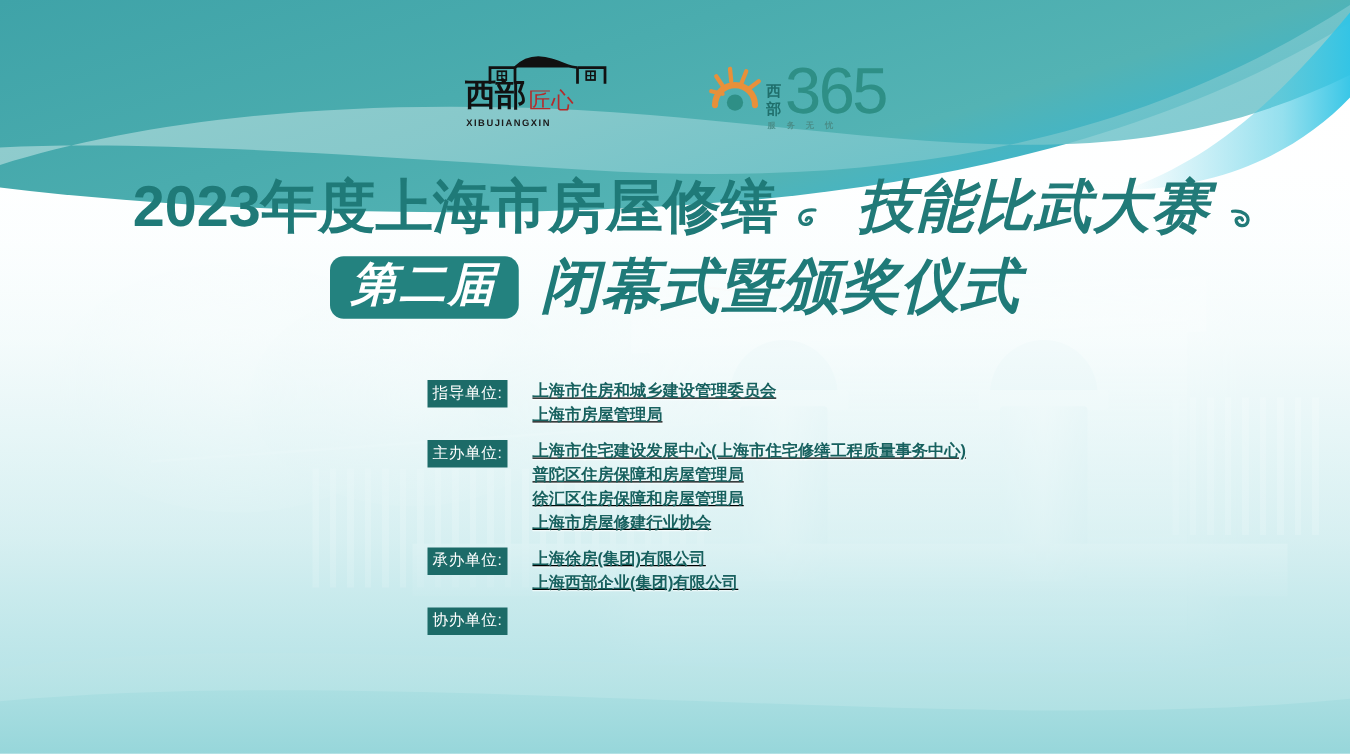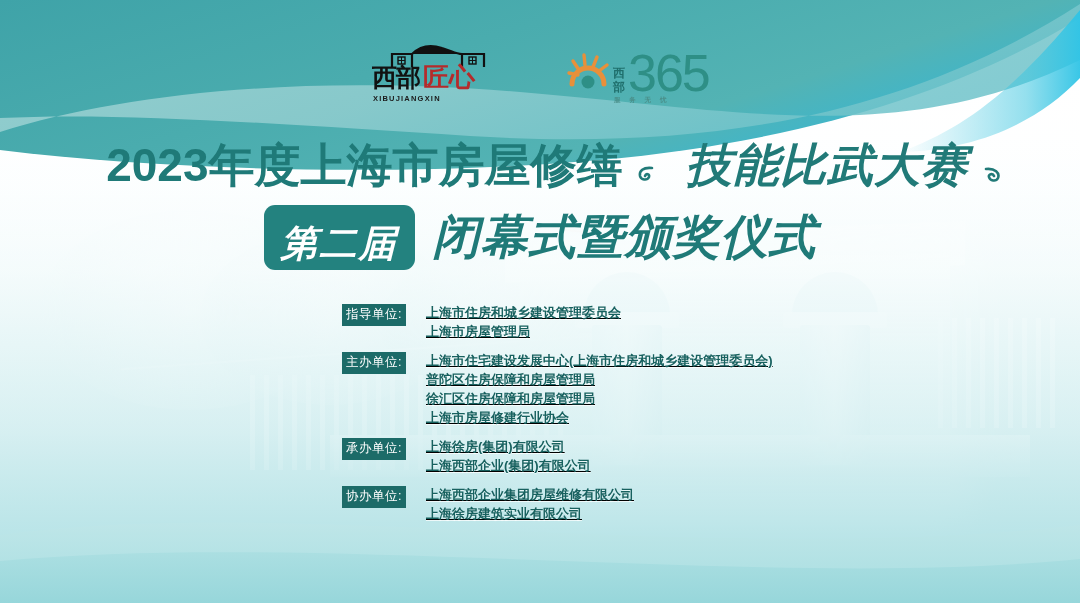--- a/index.html
+++ b/index.html
@@ -173,22 +173,22 @@
   }
   .logo-xibu {
     font-size: 25px;
     font-weight: bold;
     color: #111;
     line-height: 1;
     letter-spacing: -1px;
     font-family: "Liberation Sans", sans-serif;
   }
   .logo-jiangxin {
-    font-size: 26px;
-    font-weight: bold;
+    font-size: 18px;
+    font-weight: normal;
     color: #b52b2b;
     line-height: 1;
     letter-spacing: 0px;
     font-family: "Liberation Sans", sans-serif;
   }
   .logo-pinyin {
     position: absolute;
     left: 1px; top: 50px;
     font-size: 7.5px;
     font-weight: bold;
@@ -285,21 +285,21 @@
     align-items: center;
     gap: 18px;
   }
   .badge-edition {
     background: #23827f;
     color: #ffffff;
     font-size: 37px;
     font-weight: bold;
     font-style: italic;
     font-family: "Liberation Serif", serif;
-    padding: 20px 17px 8px 17px;
+    padding: 5px 17px 8px 17px;
     border-radius: 11px;
     line-height: 1;
     letter-spacing: 2px;
   }
   .title-line2-text {
     font-size: 47px;
     font-weight: bold;
     font-style: italic;
     font-family: "Liberation Serif", serif;
     color: #1f7a78;
@@ -484,38 +484,34 @@
         <span class="info-label">指导单位:</span>
         <div class="info-values">
           <span>上海市住房和城乡建设管理委员会</span>
           <span>上海市房屋管理局</span>
         </div>
       </div>
 
       <div class="info-row">
         <span class="info-label">主办单位:</span>
         <div class="info-values">
-          <span>上海市住宅建设发展中心(上海市住房和城乡建设管理委员会)</span>
+          <span>上海市住宅建设发展中心(上海市住宅修缮工程质量事务中心)</span>
           <span>普陀区住房保障和房屋管理局</span>
           <span>徐汇区住房保障和房屋管理局</span>
           <span>上海市房屋修建行业协会</span>
         </div>
       </div>
 
       <div class="info-row">
         <span class="info-label">承办单位:</span>
         <div class="info-values">
           <span>上海徐房(集团)有限公司</span>
           <span>上海西部企业(集团)有限公司</span>
         </div>
       </div>
 
       <div class="info-row">
         <span class="info-label">协办单位:</span>
-        <div class="info-values">
-          <span>上海西部企业集团房屋维修有限公司</span>
-          <span>上海徐房建筑实业有限公司</span>
-        </div>
       </div>
 
     </div>
   </div>
 </div>
 
 </body></html>

